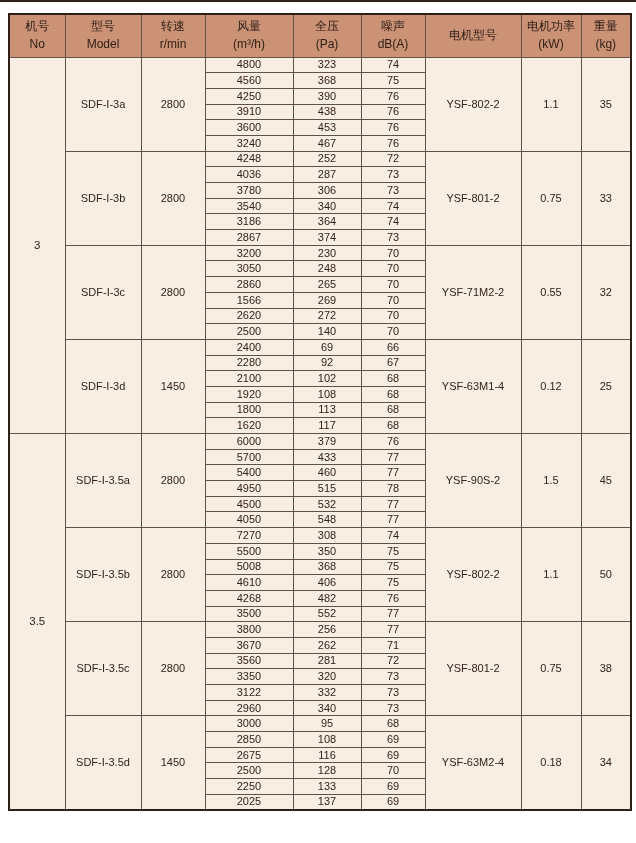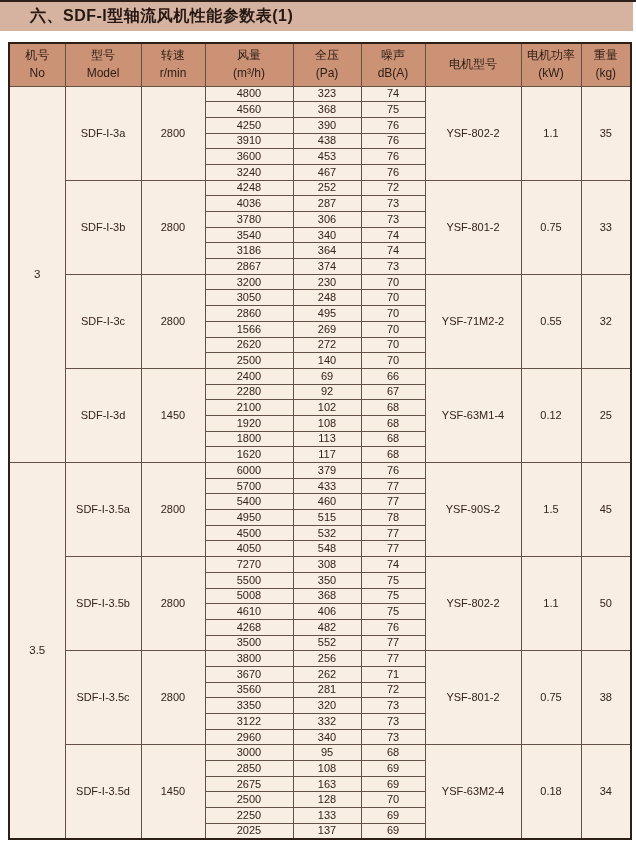--- a/index.html
+++ b/index.html
@@ -34,23 +34,20 @@
     height: 15.7px; background: #f8eee4; color: #33231a;
     font-size: 11px; padding: 0; line-height: 1;
   }
   td.no-cell { font-size: 11.5px; }
 </style>
 </head>
 <body>
 
 <div class="page">
   <div class="top-strip"></div>
-  <div class="title-bar">
-    <span class="title">六、SDF-I型轴流风机性能参数表(1)</span>
-  </div>
   <div class="table-wrap">
     <table>
       <colgroup>
         <col style="width:56px">
           <col style="width:76px">
           <col style="width:64px">
         <col style="width:88px">
           <col style="width:68px">
           <col style="width:64px">
         <col style="width:96px">
@@ -178,21 +175,21 @@
             <td rowspan="6">0.55</td>
             <td rowspan="6">32</td>
           </tr>
           <tr>
             <td>3050</td>
             <td>248</td>
             <td>70</td>
           </tr>
           <tr>
             <td>2860</td>
-            <td>495</td>
+            <td>265</td>
             <td>70</td>
           </tr>
           <tr>
             <td>1566</td>
             <td>269</td>
             <td>70</td>
           </tr>
           <tr>
             <td>2620</td>
             <td>272</td>
@@ -354,21 +351,21 @@
             <td rowspan="6">0.18</td>
             <td rowspan="6">34</td>
           </tr>
           <tr>
             <td>2850</td>
             <td>108</td>
             <td>69</td>
           </tr>
           <tr>
             <td>2675</td>
-            <td>163</td>
+            <td>116</td>
             <td>69</td>
           </tr>
           <tr>
             <td>2500</td>
             <td>128</td>
             <td>70</td>
           </tr>
           <tr>
             <td>2250</td>
             <td>133</td>

